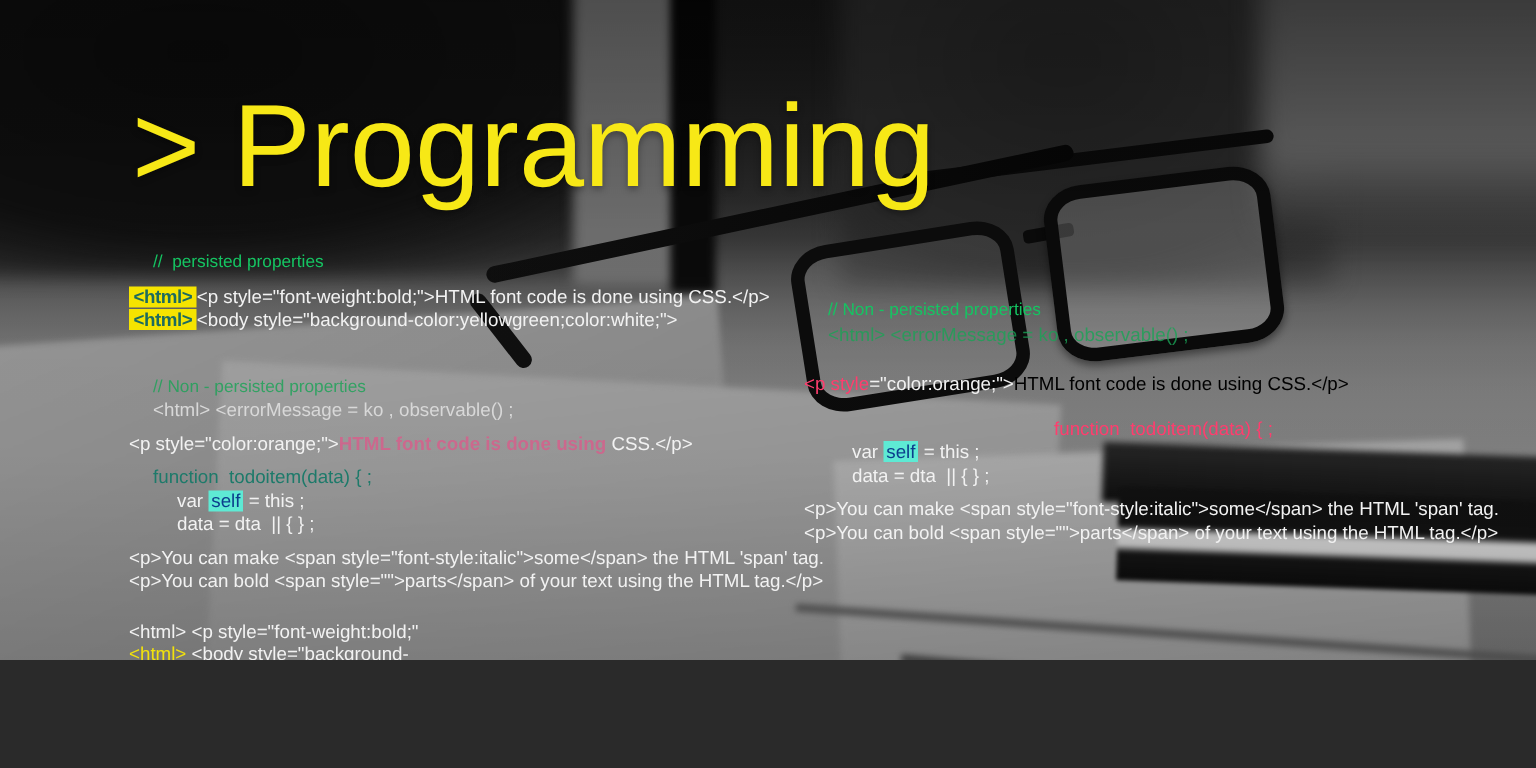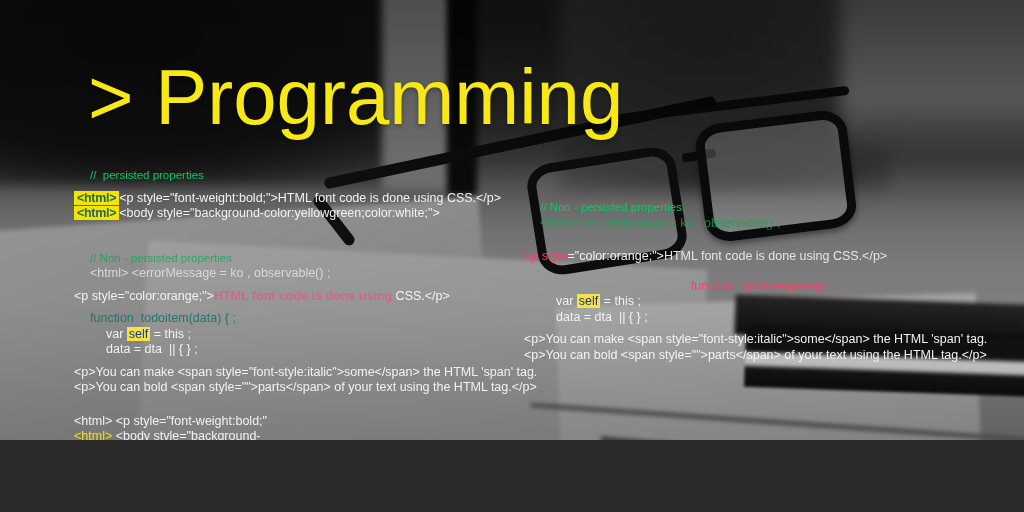--- a/index.html
+++ b/index.html
@@ -130,44 +130,44 @@
   .fg { position:absolute; inset:0; }
 
   #title {
     position:absolute; left:88px; top:58px;
     font-size:78px; line-height:78px; font-weight:400;
     color:#f7e816; letter-spacing:0px; white-space:nowrap;
     text-shadow:0 2px 5px rgba(0,0,0,.35);
   }
 
   .code { position:absolute; white-space:nowrap; font-family:"Liberation Sans", sans-serif; }
-  .code .ln { display:block; white-space:pre; }
+  .code .ln { display:block; white-space:pre;margin-left:12px; }
 
   
   #col-left  { left:74px;  top:168px; font-size:11.5px; line-height:15.5px; color:#e8e8e8; }
 
   
   #col-right { left:524px; top:200px; font-size:11.5px; line-height:15.5px; color:#e8e8e8; }
 
   
   .c-white   { color:#f2f2f2; }
   .c-dim     { color:#d8d8d8; }
   .c-green   { color:#15c462; }
   .c-green-f { color:#1aa356; opacity:.80; }
-  .c-orange  { color:#e5e5e5; }
+  .c-orange  { color:#000000; }
   .c-yellow  { color:#f2e20c; }
   .c-pink    { color:#ff3d6e;text-align:center; }
   .c-pink-f  { color:#e0578a; opacity:.72;font-weight:bold; }
   .c-teal    { color:#1d7a6a; }
 
   .hl-yellow {
     background:#f5e400; color:#1d6b5f; padding:0 3px;
     font-weight:bold; letter-spacing:-.3px;
   }
-  .hl-blue { background:#fde047; color:#0b3d8c; padding:0 2px; }
+  .hl-blue { background:#5eead4; color:#0b3d8c; padding:0 2px; }
 
   .big  { font-size:12.5px; }
   .ind1 { padding-left:16px; }
   .ind2 { padding-left:32px; }
   .gap  { display:block; height:11px; }
   .gap-s{ display:block; height:7px; }
 </style>
 </head>
 <body>
 

